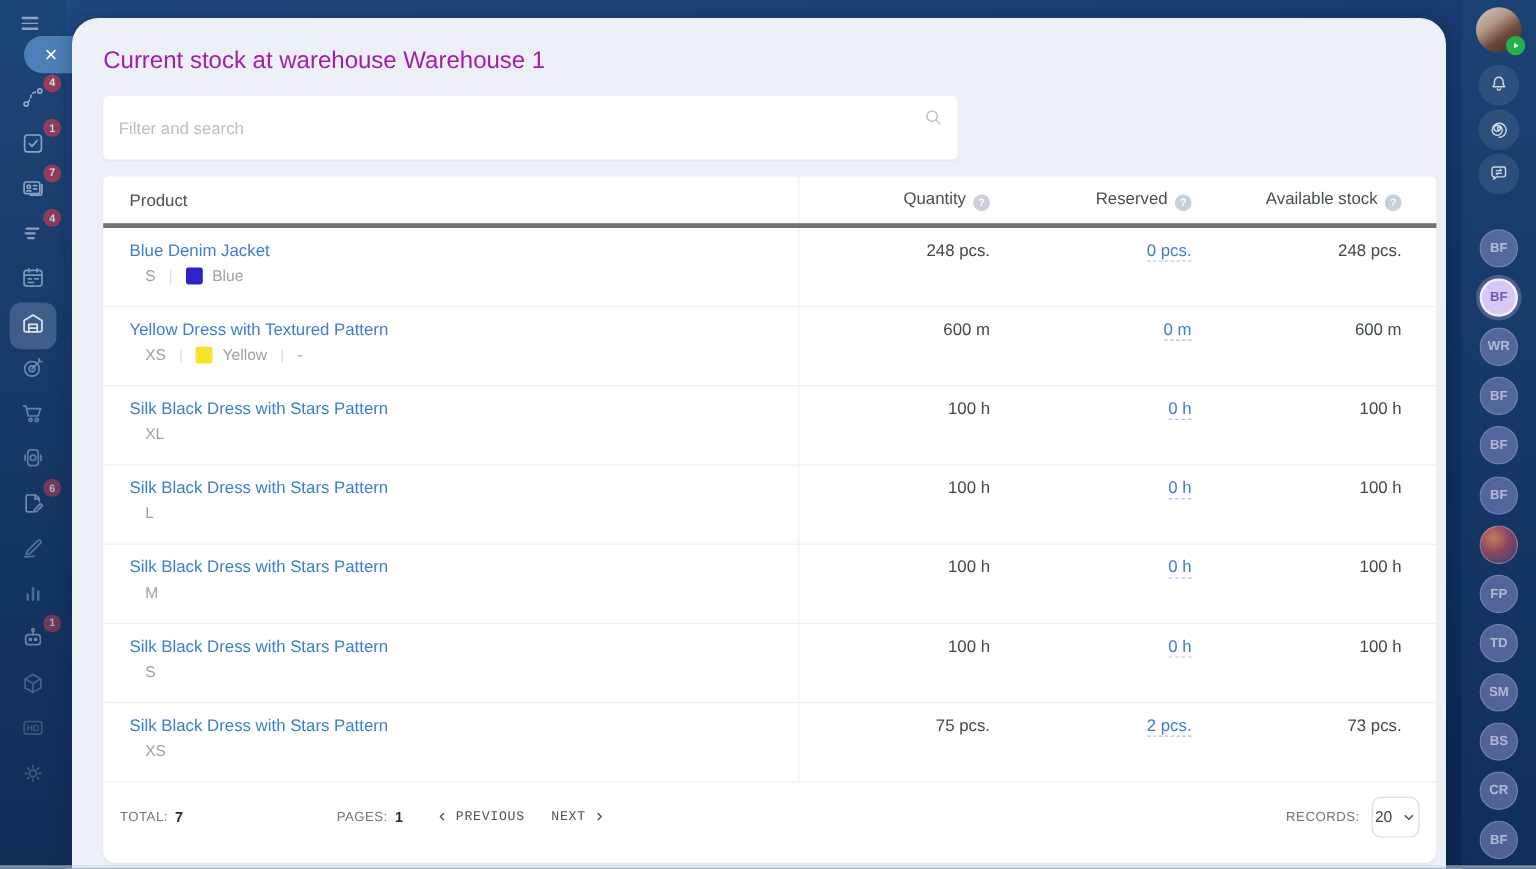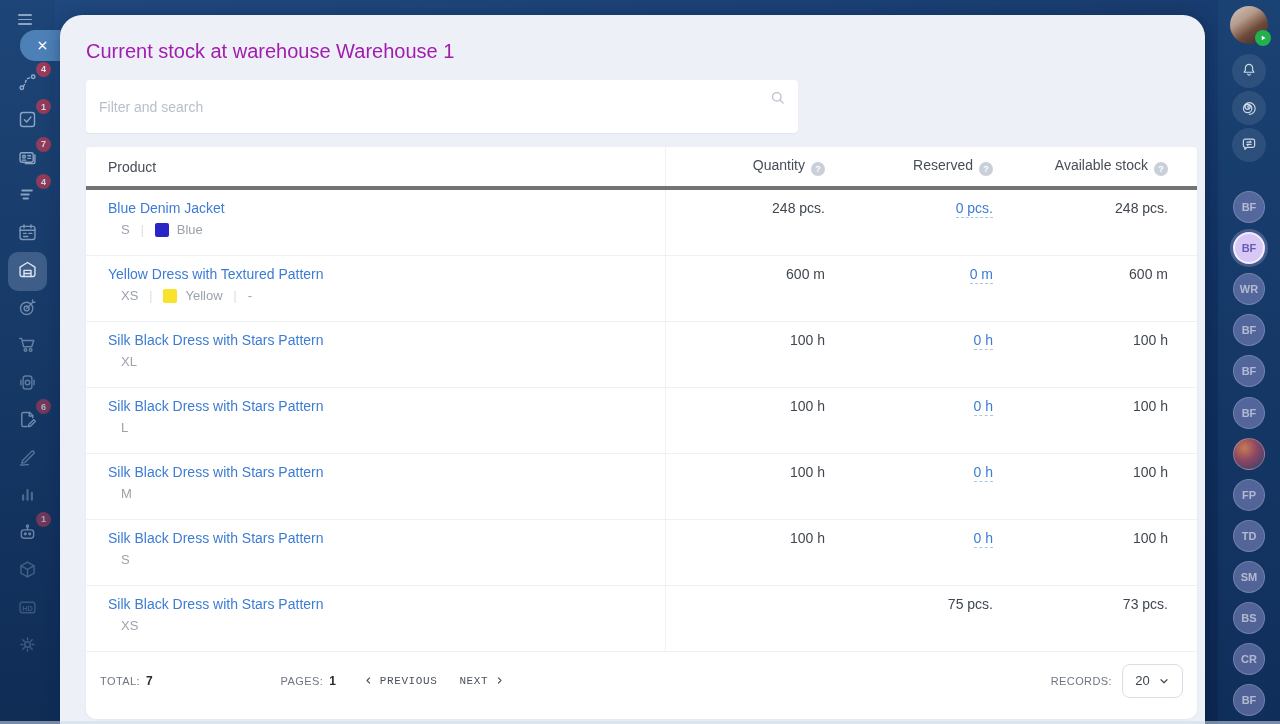--- a/index.html
+++ b/index.html
@@ -61,21 +61,21 @@
   .rlink{ color:#3c7cd4; text-decoration:none; border-bottom:1px dashed #a9c4e8; padding-bottom:1px; cursor:pointer; }
 
   .tfoot{ position:absolute; left:0; right:0; bottom:0; height:67px; display:flex; align-items:center;
         padding:0 14px 10px; font-size:11px; letter-spacing:.4px; color:#6e7580; }
   .fgroup{ display:flex; align-items:center; }
   .fval{ font-weight:700; color:#262c33; font-size:12px; margin-left:6px; letter-spacing:0; }
   .pgbtn{ display:flex; align-items:center; gap:7px; color:#4b525b; font-size:11px; letter-spacing:.6px;
         background:none; border:none; cursor:pointer; font-family:Liberation Mono, monospace; }
   .g-pages{ margin-left:128px; } .g-prev{ margin-left:28px; } .g-next{ margin-left:22px; }
   .g-records{ margin-left:auto; display:flex; align-items:center; gap:10px; }
-  .records-box{ width:61px; height:34px; border:1px solid #d9dfe6; border-radius:8px; background:#fff;
+  .records-box{ width:40px; height:34px; border:1px solid #d9dfe6; border-radius:8px; background:#fff;
         display:flex; align-items:center; justify-content:center; gap:8px; font-size:13px; color:#3d444c;
         cursor:pointer; font-weight:400; letter-spacing:0; }
 
   
   .rsb{ position:absolute; right:0; top:0; width:62px; height:100%; z-index:1;
         background:linear-gradient(180deg,#1a4273 0%,#102e5a 100%); }
   .rsb-user{ position:absolute; left:12px; top:6px; width:38px; height:38px; border-radius:50%;
         background:linear-gradient(145deg,#cfc9c4 0%,#b59a8a 35%,#6e4a3a 62%,#2e2a33 100%); cursor:pointer; }
   .status{ position:absolute; right:-3px; bottom:-2px; width:16px; height:16px; border-radius:50%;
         background:#22b14c; display:flex; align-items:center; justify-content:center; }
@@ -304,20 +304,21 @@
               </div></div>
             <div class="c-qty td">100 h</div>
             <div class="c-res td"><a class="rlink">0 h</a></div>
             <div class="c-avl td">100 h</div>
           </div>
           <div class="trow">
             <div class="c-product td"><a class="plink">Silk Black Dress with Stars Pattern</a><div class="variant">
                 <span>XS</span>
               </div></div>
             <div class="c-qty td">75 pcs.</div>
+            <div class="c-res td"><a class="rlink">2 pcs.</a></div>
             <div class="c-avl td">73 pcs.</div>
           </div>
         </div>
 
       <footer class="tfoot">
         <div class="fgroup">
           <span>TOTAL:</span>
           <span class="fval">7</span>
         </div>
         <div class="fgroup g-pages">

